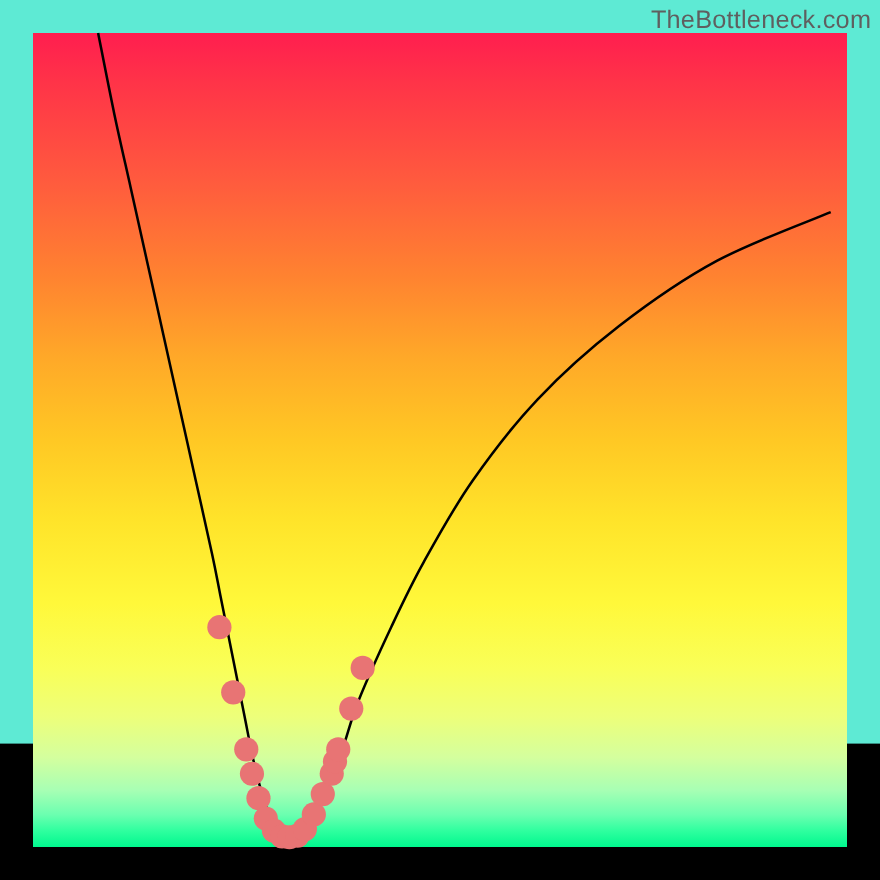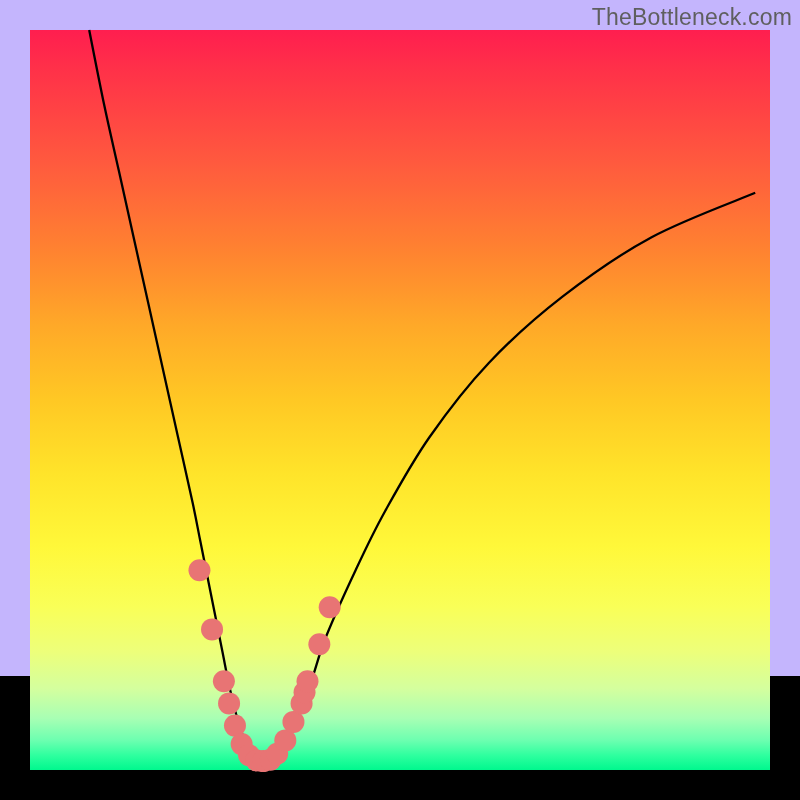--- a/index.html
+++ b/index.html
@@ -8,21 +8,21 @@
     width: 800px;
     height: 800px;
     background: #000;
     overflow: hidden;
     font-family: Arial, Helvetica, sans-serif;
   }
   .outer {
     position: relative;
     width: 800px;
     height: 676px;
-    background: #c4b5fd;
+    background: #5eead4;
   }
   .watermark {
     position: absolute;
     top: 4px;
     right: 8px;
     color: #5f5f5f;
     font-size: 23px;
     letter-spacing: 0.2px;
     font-weight: 500;
     z-index: 20;

